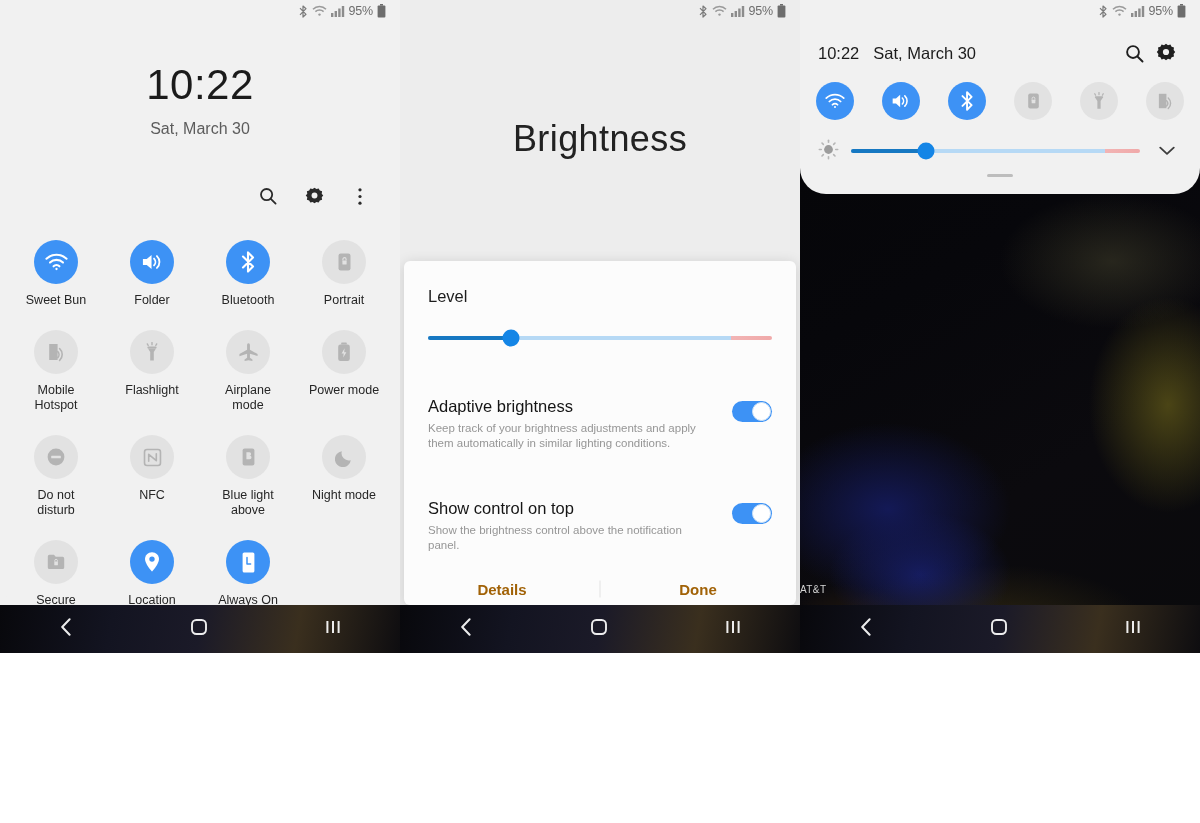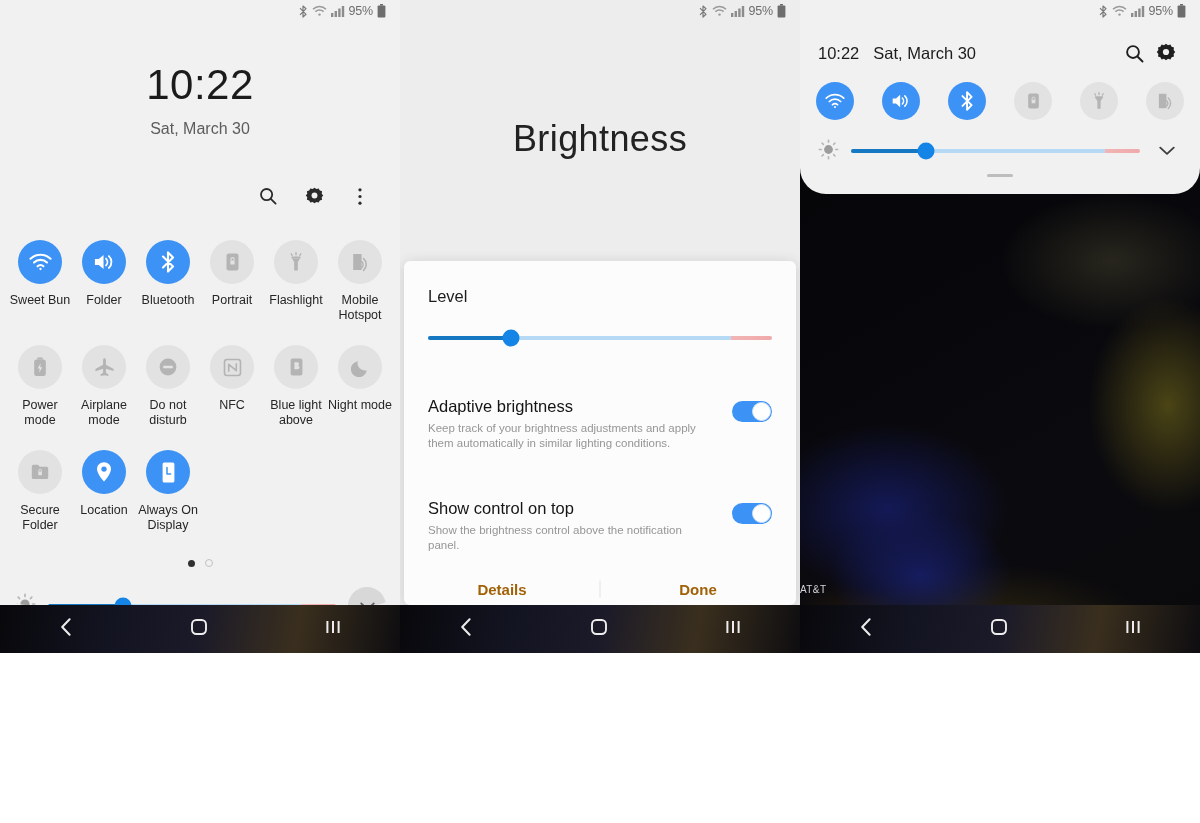--- a/index.html
+++ b/index.html
@@ -79,21 +79,21 @@
   .qp-act-btn {
     width: 36px; height: 36px;
     display: flex; align-items: center; justify-content: center;
     border-radius: 50%;
     cursor: pointer;
   }
   .tile-grid {
     margin-top: 26px;
     padding: 0 8px;
     display: grid;
-    grid-template-columns: repeat(6, 1fr);
+    grid-template-columns: repeat(4, 1fr);
     row-gap: 22px;
   }
   .tile {
     display: flex; flex-direction: column; align-items: center;
     cursor: pointer;
   }
   .tile-ic {
     width: 44px; height: 44px; border-radius: 50%;
     display: flex; align-items: center; justify-content: center;
     background: #e2e2e2;
@@ -390,60 +390,60 @@
                 <rect x="2.5" y="1.5" width="12" height="17" rx="2.2" fill="#b4b4b4"></rect>
                 <rect x="6.4" y="8.6" width="4.2" height="4" rx=".6" fill="#e2e2e2"></rect>
                 <path d="M6.9 8.6 V7.2 a1.6 1.6 0 0 1 3.2 0 V8.6" fill="none" stroke="#e2e2e2" stroke-width="1.1"></path>
               </svg>
           </div>
           <div class="tile-lbl">Portrait</div>
         </div>
 
         <div class="tile">
           <div class="tile-ic">
+            <svg width="20" height="20" viewBox="0 0 20 20">
+                <path d="M3.2 2 H11.6 V18 H3.2 Z" fill="#b4b4b4"></path>
+                <path d="M11.8 9.6 a4.4 4.4 0 0 1 0 6" fill="none" stroke="#b4b4b4" stroke-width="1.6" stroke-linecap="round"></path>
+                <path d="M13.6 6.6 a8 8 0 0 1 0 11.8" fill="none" stroke="#b4b4b4" stroke-width="1.6" stroke-linecap="round"></path>
+              </svg>
+          </div>
+          <div class="tile-lbl">Mobile Hotspot</div>
+        </div>
+
+        <div class="tile">
+          <div class="tile-ic">
             <svg width="20" height="21" viewBox="0 0 20 21">
                 <path d="M6 6.5 H14 L11.8 10 V18.6 H8.2 V10 Z" fill="#b4b4b4"></path>
                 <rect x="5.4" y="4.6" width="9.2" height="2" rx=".8" fill="#b4b4b4"></rect>
                 <line x1="10" y1="0.6" x2="10" y2="2.8" stroke="#b4b4b4" stroke-width="1.4" stroke-linecap="round"></line>
                 <line x1="5.3" y1="1.9" x2="6.2" y2="3.5" stroke="#b4b4b4" stroke-width="1.4" stroke-linecap="round"></line>
                 <line x1="14.7" y1="1.9" x2="13.8" y2="3.5" stroke="#b4b4b4" stroke-width="1.4" stroke-linecap="round"></line>
               </svg>
           </div>
           <div class="tile-lbl">Flashlight</div>
         </div>
 
         <div class="tile">
           <div class="tile-ic">
-            <svg width="20" height="20" viewBox="0 0 20 20">
-                <path d="M3.2 2 H11.6 V18 H3.2 Z" fill="#b4b4b4"></path>
-                <path d="M11.8 9.6 a4.4 4.4 0 0 1 0 6" fill="none" stroke="#b4b4b4" stroke-width="1.6" stroke-linecap="round"></path>
-                <path d="M13.6 6.6 a8 8 0 0 1 0 11.8" fill="none" stroke="#b4b4b4" stroke-width="1.6" stroke-linecap="round"></path>
-              </svg>
-          </div>
-          <div class="tile-lbl">Mobile Hotspot</div>
+            <svg width="21" height="21" viewBox="0 0 22 22">
+                <path d="M11 1.4 c1 0 1.5 .9 1.5 2.1 V8 l8 4.6 v2.1 l-8-2.4 v4.1 l2.6 1.9 v1.6 L11 19 l-4.1 1 v-1.6 l2.6-1.9 v-4.1 l-8 2.4 v-2.1 L9.5 8 V3.5 c0-1.2 .5-2.1 1.5-2.1 z" fill="#b4b4b4"></path>
+              </svg>
+          </div>
+          <div class="tile-lbl">Airplane mode</div>
         </div>
 
         <div class="tile">
           <div class="tile-ic">
             <svg width="16" height="20" viewBox="0 0 16 20">
                 <rect x="5.2" y="0.6" width="5.6" height="2" rx=".7" fill="#b4b4b4"></rect>
                 <rect x="2.2" y="2.6" width="11.6" height="16.4" rx="2.2" fill="#b4b4b4"></rect>
                 <path d="M8.6 6.2 L5.6 11.4 H7.7 L7.2 15.6 L10.4 10.2 H8.2 Z" fill="#e2e2e2"></path>
               </svg>
           </div>
           <div class="tile-lbl">Power mode</div>
-        </div>
-
-        <div class="tile">
-          <div class="tile-ic">
-            <svg width="21" height="21" viewBox="0 0 22 22">
-                <path d="M11 1.4 c1 0 1.5 .9 1.5 2.1 V8 l8 4.6 v2.1 l-8-2.4 v4.1 l2.6 1.9 v1.6 L11 19 l-4.1 1 v-1.6 l2.6-1.9 v-4.1 l-8 2.4 v-2.1 L9.5 8 V3.5 c0-1.2 .5-2.1 1.5-2.1 z" fill="#b4b4b4"></path>
-              </svg>
-          </div>
-          <div class="tile-lbl">Airplane mode</div>
         </div>
 
         <div class="tile">
           <div class="tile-ic">
             <svg width="20" height="20" viewBox="0 0 20 20">
                 <circle cx="10" cy="10" r="8.4" fill="#b4b4b4"></circle>
                 <rect x="5.2" y="8.8" width="9.6" height="2.5" rx=".4" fill="#e2e2e2"></rect>
               </svg>
           </div>
           <div class="tile-lbl">Do not disturb</div>

